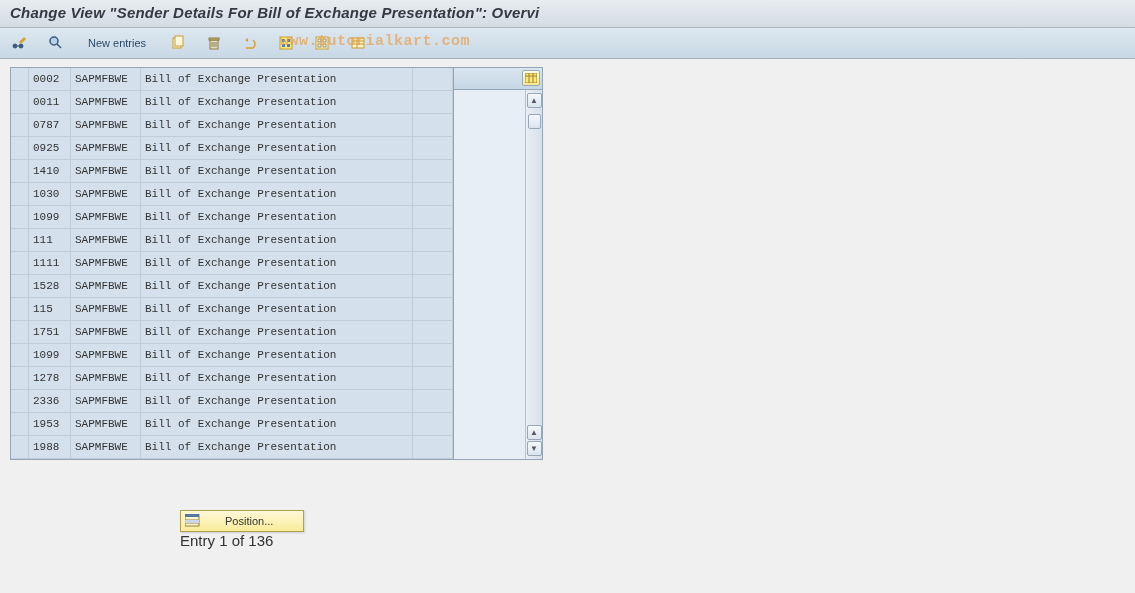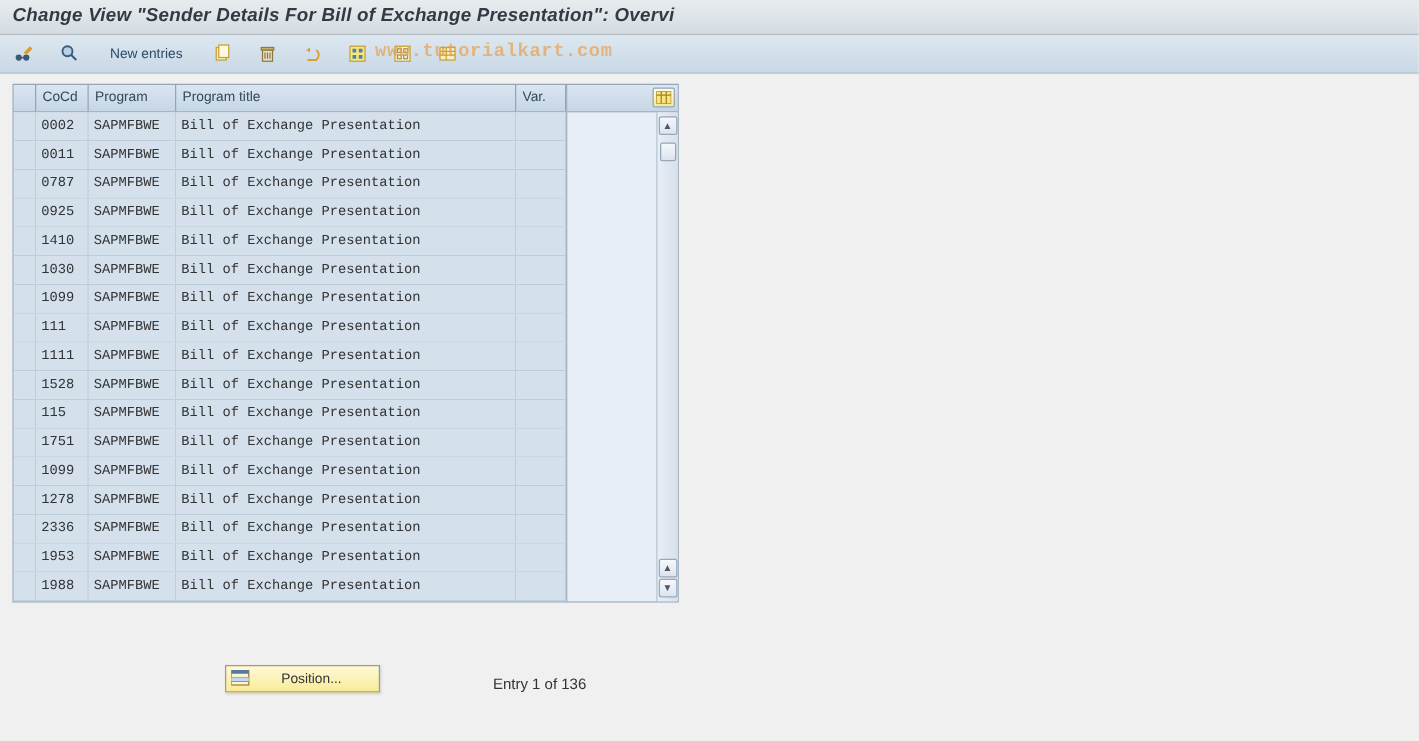--- a/index.html
+++ b/index.html
@@ -49,21 +49,21 @@
       border-radius: 2px;
     }
     .toolbar .new-entries {
       color: #2a4a6a;
       font-size: 11px;
       padding: 0 6px;
       cursor: pointer;
     }
     .watermark {
       position: absolute;
-      left: 300px;
+      left: 280px;
       top: 5px;
       color: #e8a050;
       font-size: 15px;
       opacity: 0.7;
       pointer-events: none;
       font-family: "Courier New", monospace;
       font-weight: bold;
       letter-spacing: 0.5px;
     }
     .content {
@@ -195,42 +195,42 @@
       cursor: pointer;
     }
     .scroll-track-top {
       height: 4px;
     }
     .scroll-track-bottom {
       flex: 1;
     }
     .bottom-area {
       display: flex;
-      align-items: flex-end;
+      align-items: flex-start;
       margin-top: 50px;
-      gap: 90px;
       padding-left: 170px;
+      flex-direction: column;
     }
     .position-btn {
       display: flex;
       align-items: center;
       height: 22px;
       border: 1px solid #b0a050;
       background: linear-gradient(to bottom, #fff8d8 0%, #f8ec98 100%);
       cursor: pointer;
       padding: 0 30px 0 4px;
       gap: 24px;
       box-shadow: 1px 1px 2px rgba(0,0,0,0.15);
     }
     .position-btn .pos-label {
       font-size: 11px;
       color: #333;
     }
     .entry-status {
-      font-size: 12px;
+      font-size: 15px;
       color: #333;
     }
     svg { display: block; }
   </style>
 </head>
 <body>
 
 <div class="title-bar">
   <h1>Change View "Sender Details For Bill of Exchange Presentation": Overvi</h1>
 </div>
@@ -295,27 +295,20 @@
         <line x1="2" y1="9" x2="14" y2="9" stroke="#c8a030"></line>
         <line x1="7" y1="3" x2="7" y2="13" stroke="#c8a030"></line>
       </svg>
   </button>
   <div class="watermark">www.tutorialkart.com</div>
 </div>
 
 <div class="content">
   <div class="table-outer">
     <div class="table-main">
-      <div class="table-header">
-        <div class="th th-sel"></div>
-        <div class="th th-cocd">CoCd</div>
-        <div class="th th-prog">Program</div>
-        <div class="th th-title">Program title</div>
-        <div class="th th-var">Var.</div>
-      </div>
       <div class="table-body" id="table-body">
           <div class="table-row">
             <div class="td td-sel"></div>
             <div class="td td-cocd">0002</div>
             <div class="td td-prog">SAPMFBWE</div>
             <div class="td td-title">Bill of Exchange Presentation</div>
             <div class="td td-var"></div>
           </div>
           <div class="table-row">
             <div class="td td-sel"></div>

